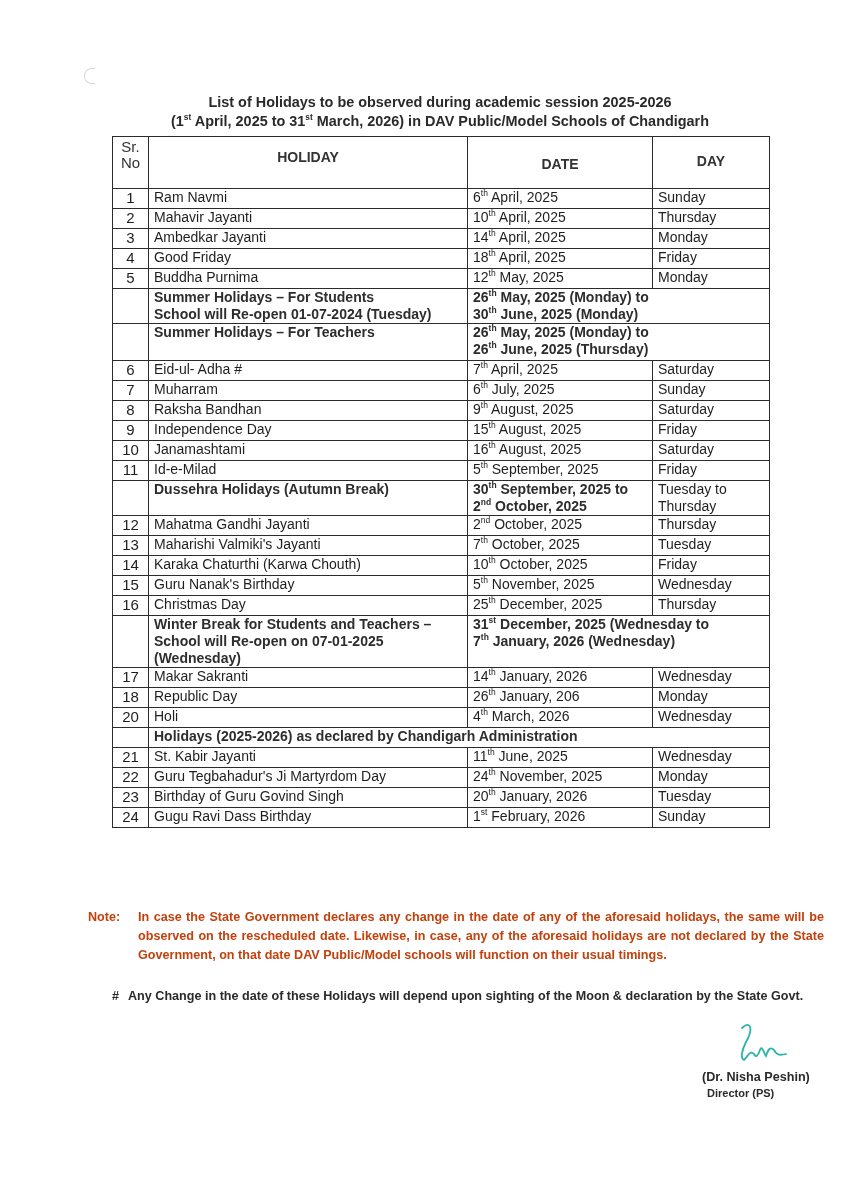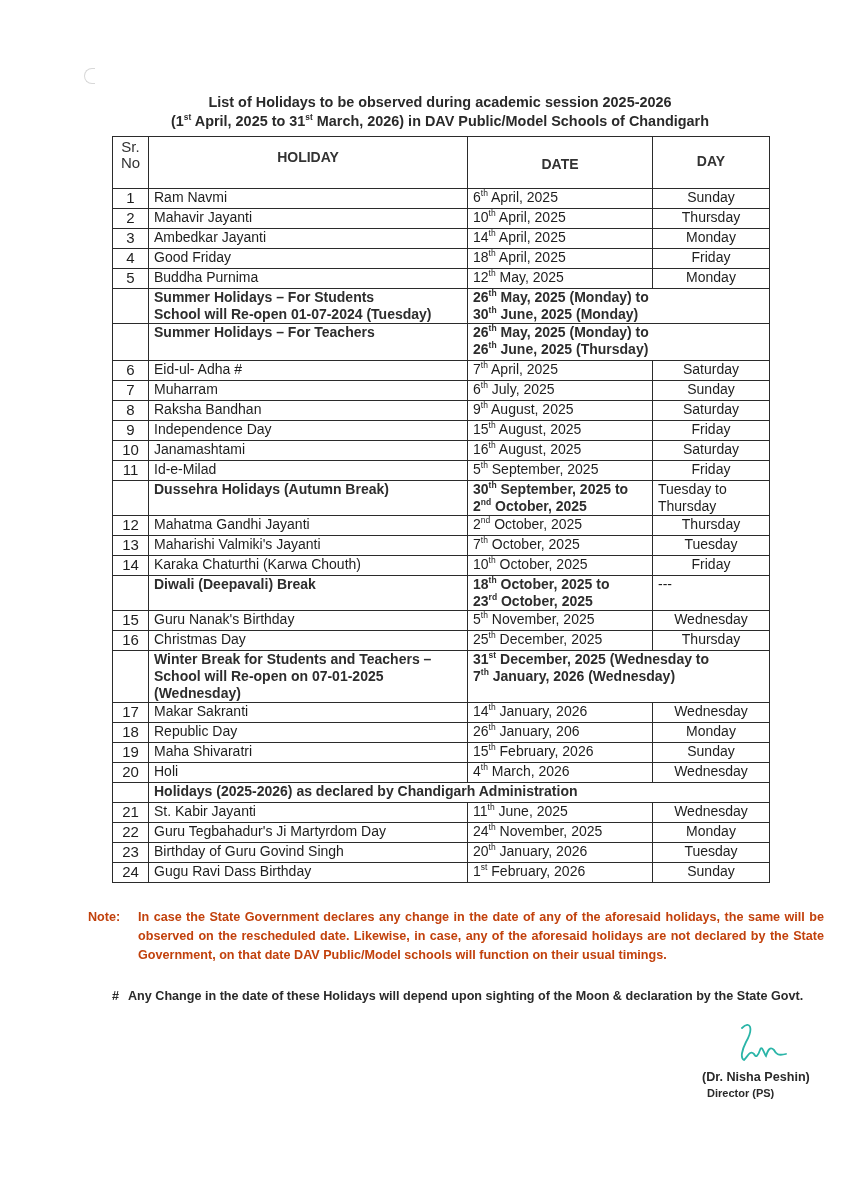--- a/index.html
+++ b/index.html
@@ -24,21 +24,21 @@
   }
   table.holidays td, table.holidays th {
     border: 1.3px solid #2b2b2b; padding: 0 5px; vertical-align: top;
     line-height: 17px; height: 19px; overflow: hidden; white-space: nowrap;
   }
   table.holidays th { font-weight: bold; font-size: 14px; padding-top: 12px; height: 32px; text-align: center; color:#333; }
   table.holidays th.sr { font-weight: normal; font-size: 15px; line-height: 16px; padding-top: 2px; }
   col.c-sr { width: 36px; } col.c-hol { width: 319px; } col.c-date { width: 185px; } col.c-day { width: 117px; }
   td.sr { text-align: center; font-size: 15px; padding: 2px 0 0 0; vertical-align: bottom; }
   td.hol, td.date, td.day { padding-top: 1px; }
-  td.day { vertical-align: top; text-align: center; }
+  td.day { vertical-align: top; }
   td.date { vertical-align: top; }
   td.hol { vertical-align: bottom; }
   .bold { font-weight: bold; color: #2d2d2d; }
   td.special { white-space: normal; line-height: 17px; margin-left: 10px; }
   sup { font-size: 8.5px; line-height: 0; }
   .note {
     position: absolute; left: 88px; top: 908px; width: 736px;
     font-size: 12.6px; font-weight: bold; line-height: 19px; color: #c2410c;
   }
   .note .lbl { position: absolute; left: 0; top: 0; }
@@ -185,29 +185,20 @@
         <td class="date"><span>7</span><sup>th</sup><span> October, 2025</span></td>
         <td class="day">Tuesday</td>
       </tr>
       <tr>
         <td class="sr">14</td>
         <td class="hol">Karaka Chaturthi (Karwa Chouth)</td>
         <td class="date"><span>10</span><sup>th</sup><span> October, 2025</span></td>
         <td class="day">Friday</td>
       </tr>
       <tr>
-        <td></td>
-        <td class="special bold" style="vertical-align:top">Diwali (Deepavali) Break</td>
-        <td class="special bold">
-          <div><span>18</span><sup>th</sup><span> October, 2025 to</span></div>
-          <div><span>23</span><sup>rd</sup><span> October, 2025</span></div>
-        </td>
-        <td class="special">---</td>
-      </tr>
-      <tr>
         <td class="sr">15</td>
         <td class="hol">Guru Nanak's Birthday</td>
         <td class="date"><span>5</span><sup>th</sup><span> November, 2025</span></td>
         <td class="day">Wednesday</td>
       </tr>
       <tr>
         <td class="sr">16</td>
         <td class="hol">Christmas Day</td>
         <td class="date"><span>25</span><sup>th</sup><span> December, 2025</span></td>
         <td class="day">Thursday</td>
@@ -228,26 +219,20 @@
         <td class="sr">17</td>
         <td class="hol">Makar Sakranti</td>
         <td class="date"><span>14</span><sup>th</sup><span> January, 2026</span></td>
         <td class="day">Wednesday</td>
       </tr>
       <tr>
         <td class="sr">18</td>
         <td class="hol">Republic Day</td>
         <td class="date"><span>26</span><sup>th</sup><span> January, 206</span></td>
         <td class="day">Monday</td>
-      </tr>
-      <tr>
-        <td class="sr">19</td>
-        <td class="hol">Maha Shivaratri</td>
-        <td class="date"><span>15</span><sup>th</sup><span> February, 2026</span></td>
-        <td class="day">Sunday</td>
       </tr>
       <tr>
         <td class="sr">20</td>
         <td class="hol">Holi</td>
         <td class="date"><span>4</span><sup>th</sup><span> March, 2026</span></td>
         <td class="day">Wednesday</td>
       </tr>
       <tr>
         <td></td>
         <td class="bold" colspan="3">Holidays (2025-2026) as declared by Chandigarh Administration</td>

